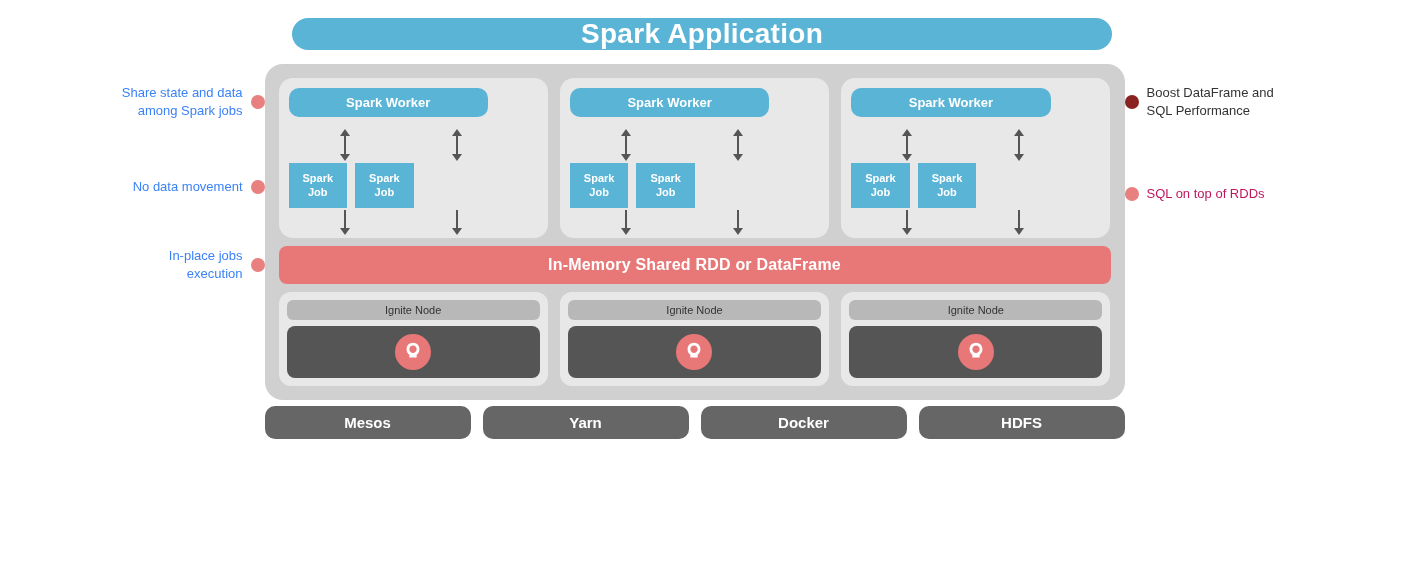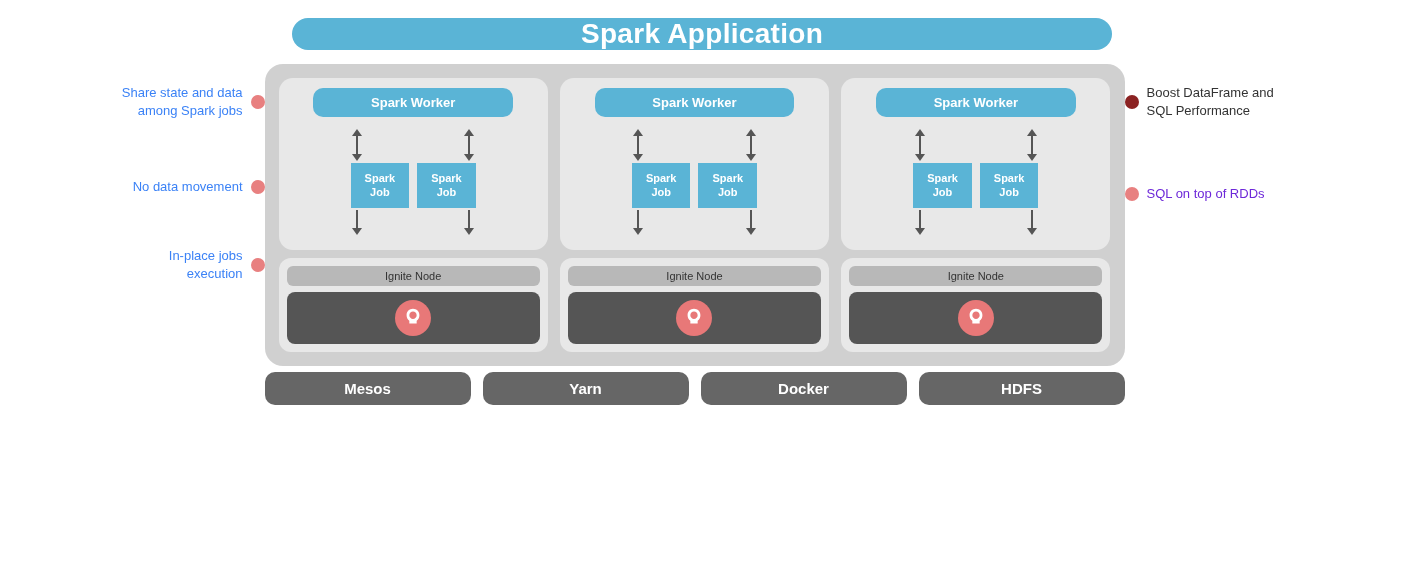--- a/index.html
+++ b/index.html
@@ -129,22 +129,21 @@
       width: 100%;
     }
 
     
     .worker-panel {
       background: #e8e8e8;
       border-radius: 14px;
       flex: 1;
       display: flex;
       flex-direction: column;
-      align-items: center;
-      padding: 10px 10px 13px 10px;
+      padding: 10px 10px 1px 10px;
       position: relative;
     }
 
     .worker-header {
       background: #5ab4d6;
       border-radius: 10px;
       color: white;
       font-weight: 700;
       font-size: 13px;
       padding: 7px 20px;
@@ -420,20 +419,23 @@
                 <div class="arrow-head-down"></div>
               </div>
               <div class="bidir-arrow">
                 <div class="arrow-shaft"></div>
                 <div class="arrow-head-down"></div>
               </div>
             </div>
           </div>
         </div>
 
+        <div class="shared-bar-row">
+          <span class="shared-bar-text">In-Memory Shared RDD or DataFrame</span>
+        </div>
 
         <div class="ignite-row">
           <div class="ignite-panel">
             <div class="ignite-node-label">Ignite Node</div>
             <div class="ignite-icon-block">
               <div class="ignite-logo">
                 <svg width="22" height="22" viewBox="0 0 24 24" fill="white">
                   <path d="M12 2C8 2 5 5 5 9c0 2.5 1.2 4.7 3 6.1V18h8v-2.9c1.8-1.4 3-3.6 3-6.1 0-4-3-7-7-7zm-1 14v2h2v-2h-2zm1-3c-2.2 0-4-1.8-4-4s1.8-4 4-4 4 1.8 4 4-1.8 4-4 4z"></path>
                 </svg>
               </div>
@@ -470,17 +472,17 @@
       </div>
     </div>
 
     <div class="right-annotations">
       <div class="annotation-right right-ann-1">
         <span class="dot dot-dark"></span>
         <span style="font-size:13px; color:#333; line-height:1.4;">Boost DataFrame and SQL Performance</span>
       </div>
       <div class="annotation-right right-ann-2">
         <span class="dot dot-light"></span>
-        <span style="font-size:13px; color:#6d28d9; line-height:1.4;">SQL on top of RDDs</span>
+        <span style="font-size:13px; color:#be185d; line-height:1.4;">SQL on top of RDDs</span>
       </div>
     </div>
   </div>
 </div>
 
 </body></html>

